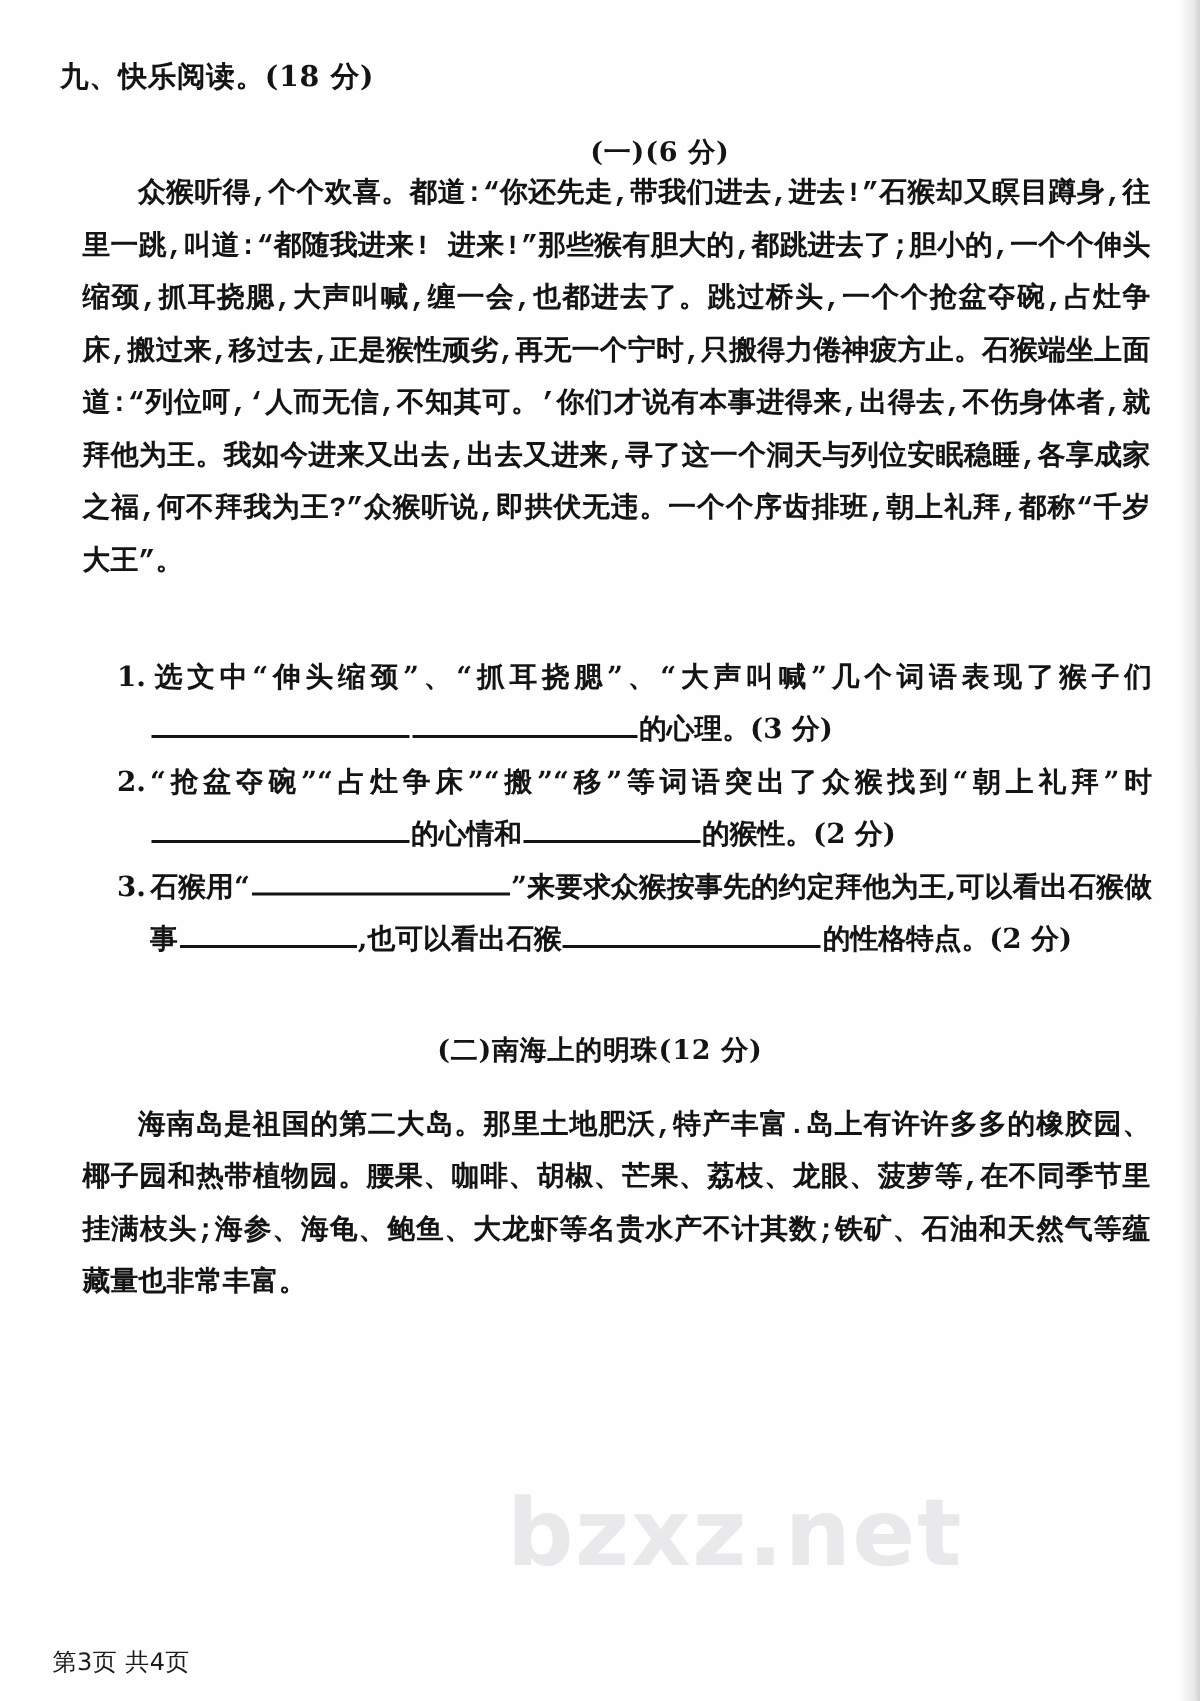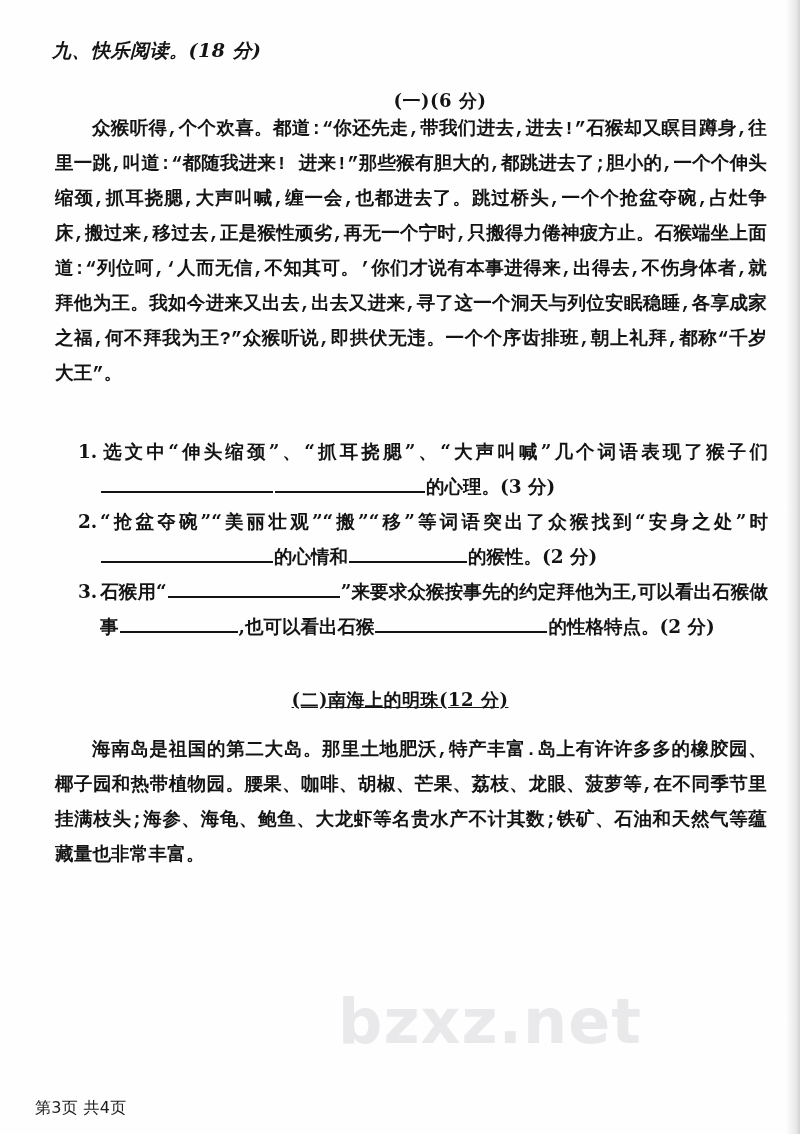--- a/index.html
+++ b/index.html
@@ -52,39 +52,38 @@
   }
 
   #content {
     position: relative;
     z-index: 2;
   }
 
   
   .sec-heading {
     position: absolute;
-    left: 52px;
+    left: 40px;
     top: 38px;
     font-size: 19px;
     font-weight: bold;
     letter-spacing: 0.5px;
     white-space: nowrap;
-    font-style: italic;
   }
 
   .part-heading {
     position: absolute;
     width: 100%;
     text-align: center;
     font-size: 18px;
     font-weight: bold;
     letter-spacing: 0.5px;
   }
   #part-one-heading { top: 89px; padding-left: 40px; }
-  #part-two-heading { top: 688px; text-decoration: underline; }
+  #part-two-heading { top: 688px; }
 
   .passage {
     position: absolute;
     left: 55px;
     width: 712px;
     font-size: 18.5px;
     line-height: 35px;
     text-align: justify;
     text-justify: inter-character;
     letter-spacing: 0.2px;
@@ -167,21 +166,21 @@
     </div>
 
     <div class="question" id="question-1">
       <span class="q-body">
         <span class="q-num">1.</span><span>选文中“伸头缩颈”、“抓耳挠腮”、“大声叫喊”几个词语表现了猴子们</span><span class="blank blank-xl"></span><span class="blank blank-lg"></span><span>的心理。(3 分)</span>
       </span>
     </div>
 
     <div class="question" id="question-2">
       <span class="q-body">
-        <span class="q-num">2.</span><span>“抢盆夺碗”“美丽壮观”“搬”“移”等词语突出了众猴找到“安身之处”时</span><span class="blank blank-xl"></span><span>的心情和</span><span class="blank blank-md"></span><span>的猴性。(2 分)</span>
+        <span class="q-num">2.</span><span>“抢盆夺碗”“占灶争床”“搬”“移”等词语突出了众猴找到“朝上礼拜”时</span><span class="blank blank-xl"></span><span>的心情和</span><span class="blank blank-md"></span><span>的猴性。(2 分)</span>
       </span>
     </div>
 
     <div class="question" id="question-3">
       <span class="q-body">
         <span class="q-num">3.</span><span>石猴用“</span><span class="blank blank-xl"></span><span>”来要求众猴按事先的约定拜他为王,可以看出石猴做事</span><span class="blank blank-md"></span><span>,也可以看出石猴</span><span class="blank blank-xl"></span><span>的性格特点。(2 分)</span>
       </span>
     </div>
 
     <div class="part-heading" id="part-two-heading">(二)南海上的明珠(12 分)</div>

